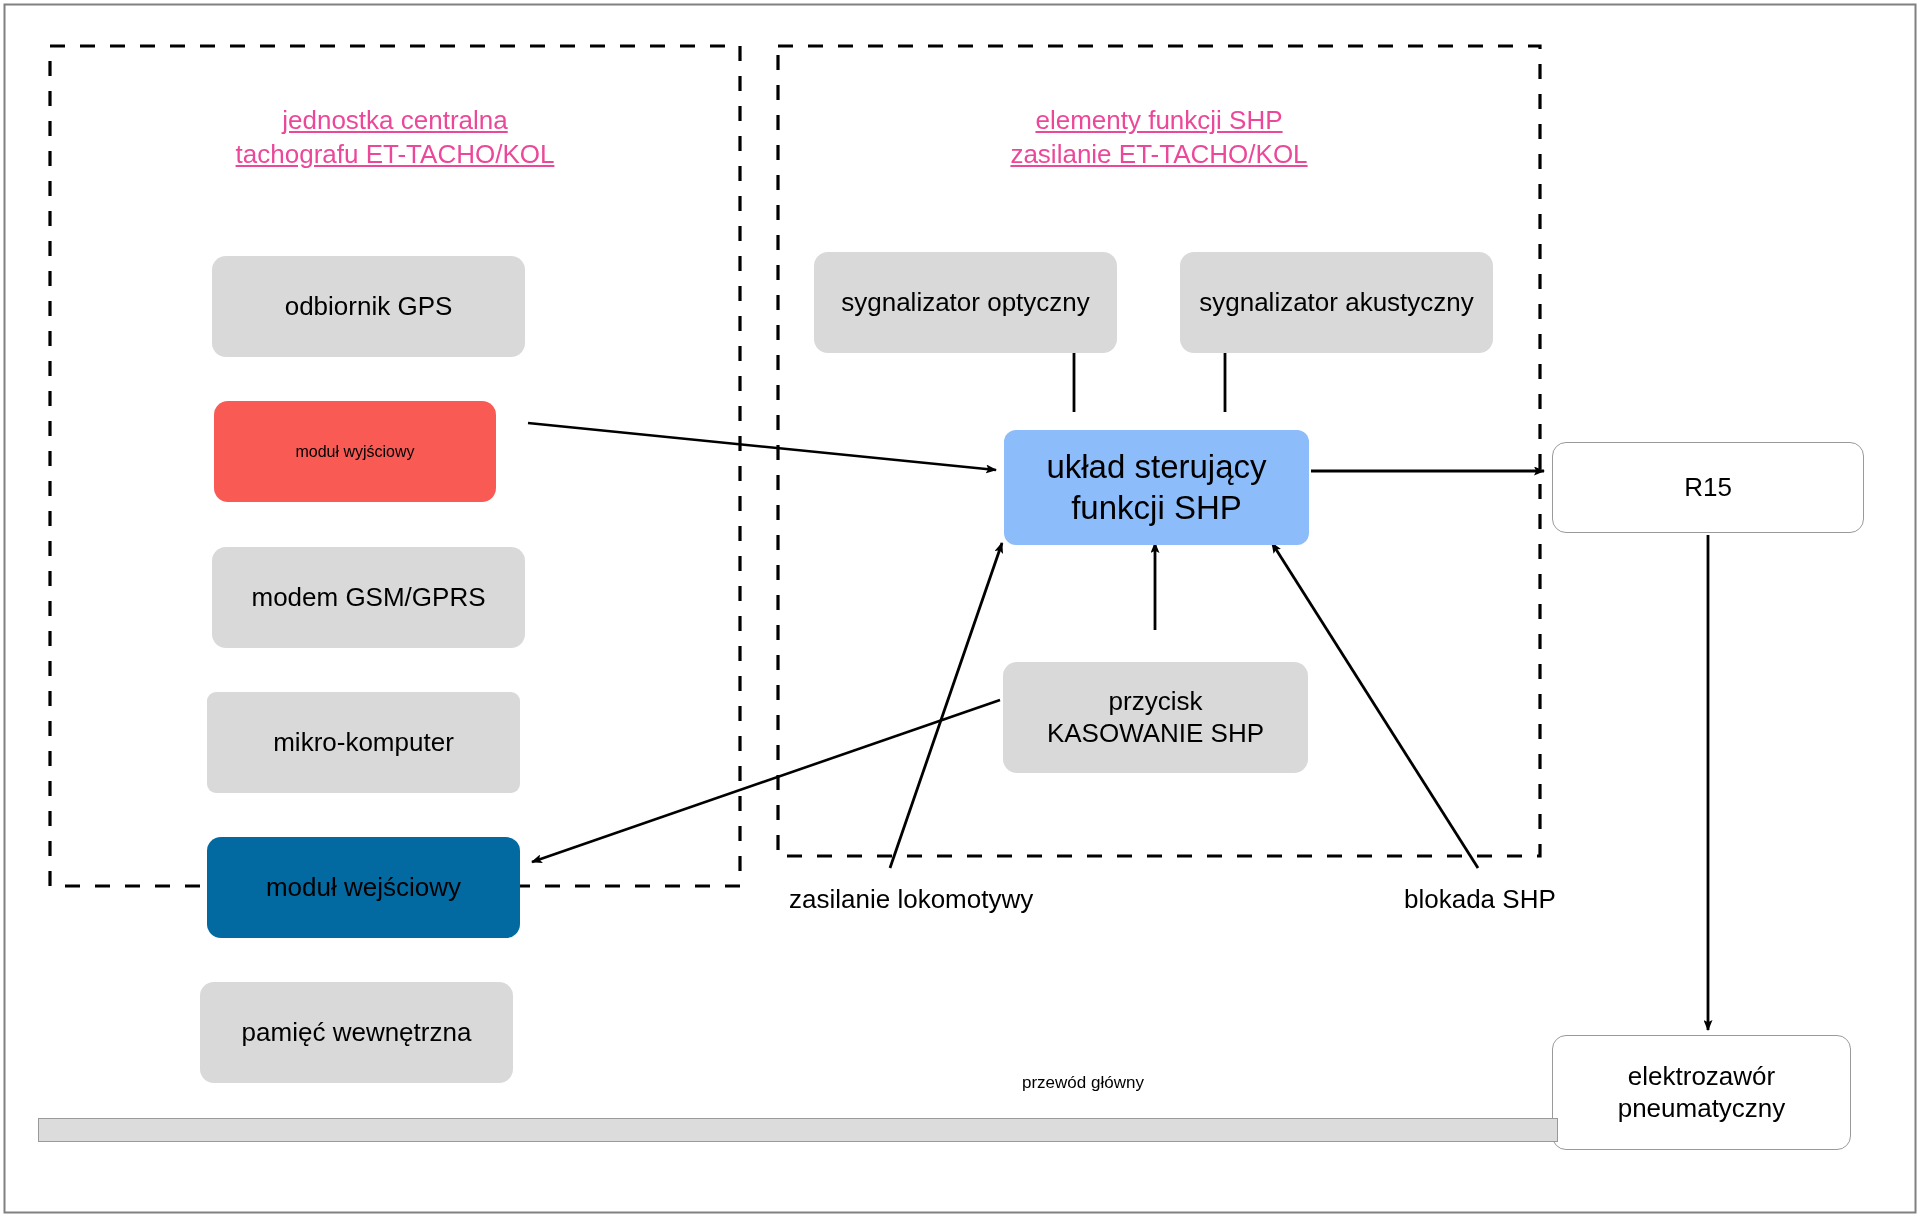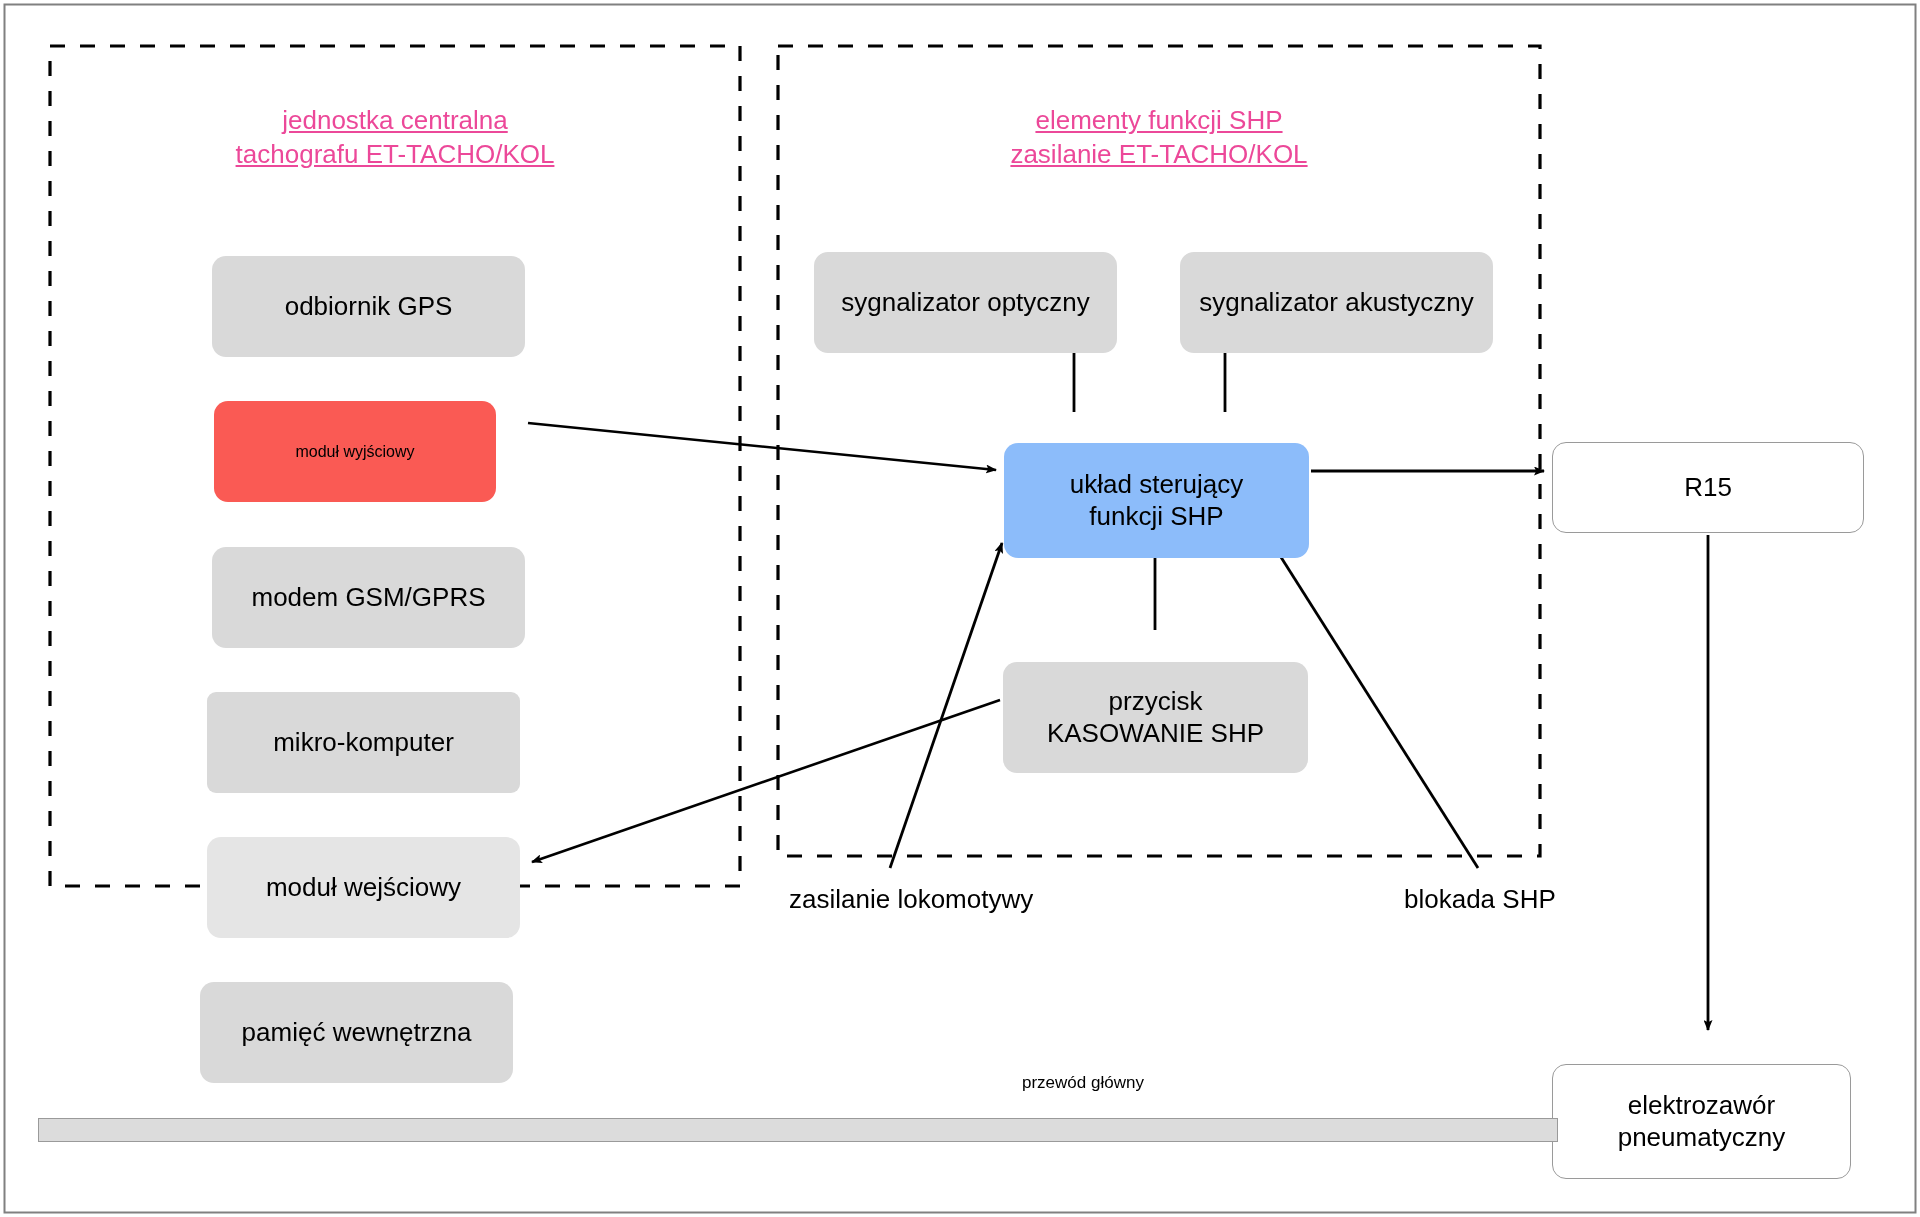--- a/index.html
+++ b/index.html
@@ -38,21 +38,21 @@
   }
   .box-gray {
     background: #d9d9d9;
     border-radius: 14px;
   }
   .box-red {
     background: #fa5a54;
     border-radius: 14px;
   }
   .box-green {
-    background: #e5e5e5;
+    background: #0369a1;
     border-radius: 14px;
   }
   .box-blue {
     background: #8cbcfa;
     border-radius: 14px;
   }
   .box-white {
     background: #ffffff;
     border: 1.4px solid #9a9a9a;
     border-radius: 14px;
@@ -129,29 +129,29 @@
   <div class="node-box box-gray" style="left:207px; top:664px; width:313px; height:101px; font-size:26px;border-radius:9px;">mikro-komputer</div>
 
   <div class="node-box box-green" style="left:207px; top:809px; width:313px; height:101px; font-size:26px;">moduł wejściowy</div>
 
   <div class="node-box box-gray" style="left:200px; top:954px; width:313px; height:101px; font-size:26px;">pamięć wewnętrzna</div>
 
   <div class="node-box box-gray" style="left:814px; top:224px; width:303px; height:101px; font-size:26px;">sygnalizator optyczny</div>
 
   <div class="node-box box-gray" style="left:1180px; top:224px; width:313px; height:101px; font-size:26px;">sygnalizator akustyczny</div>
 
-  <div class="node-box box-blue" style="left:1004px; top:415px; width:305px; height:115px; font-size:26px;">układ sterujący
+  <div class="node-box box-blue" style="left:1004px; top:402px; width:305px; height:115px; font-size:33px;border-radius:12px;">układ sterujący
 funkcji SHP</div>
 
   <div class="node-box box-gray" style="left:1003px; top:634px; width:305px; height:111px; font-size:26px;">przycisk
 KASOWANIE SHP</div>
 
   <div class="node-box box-white" style="left:1552px; top:414px; width:312px; height:91px; font-size:26px;">R15</div>
 
-  <div class="node-box box-white" style="left:1552px; top:1036px; width:299px; height:115px; font-size:26px;">elektrozawór
+  <div class="node-box box-white" style="left:1552px; top:1007px; width:299px; height:115px; font-size:26px;">elektrozawór
 pneumatyczny</div>
 
   <div class="edge-label" style="left:789px; top:884px; font-size:26px;">zasilanie lokomotywy</div>
 
   <div class="edge-label" style="left:1404px; top:884px; font-size:26px;">blokada SHP</div>
 
   <div class="edge-label" style="left:1022px; top:1073px; font-size:17px;">przewód główny</div>
 
   <div class="bus-bar" style="left:38px; top:1118px; width:1520px; height:24px;"></div>
 

